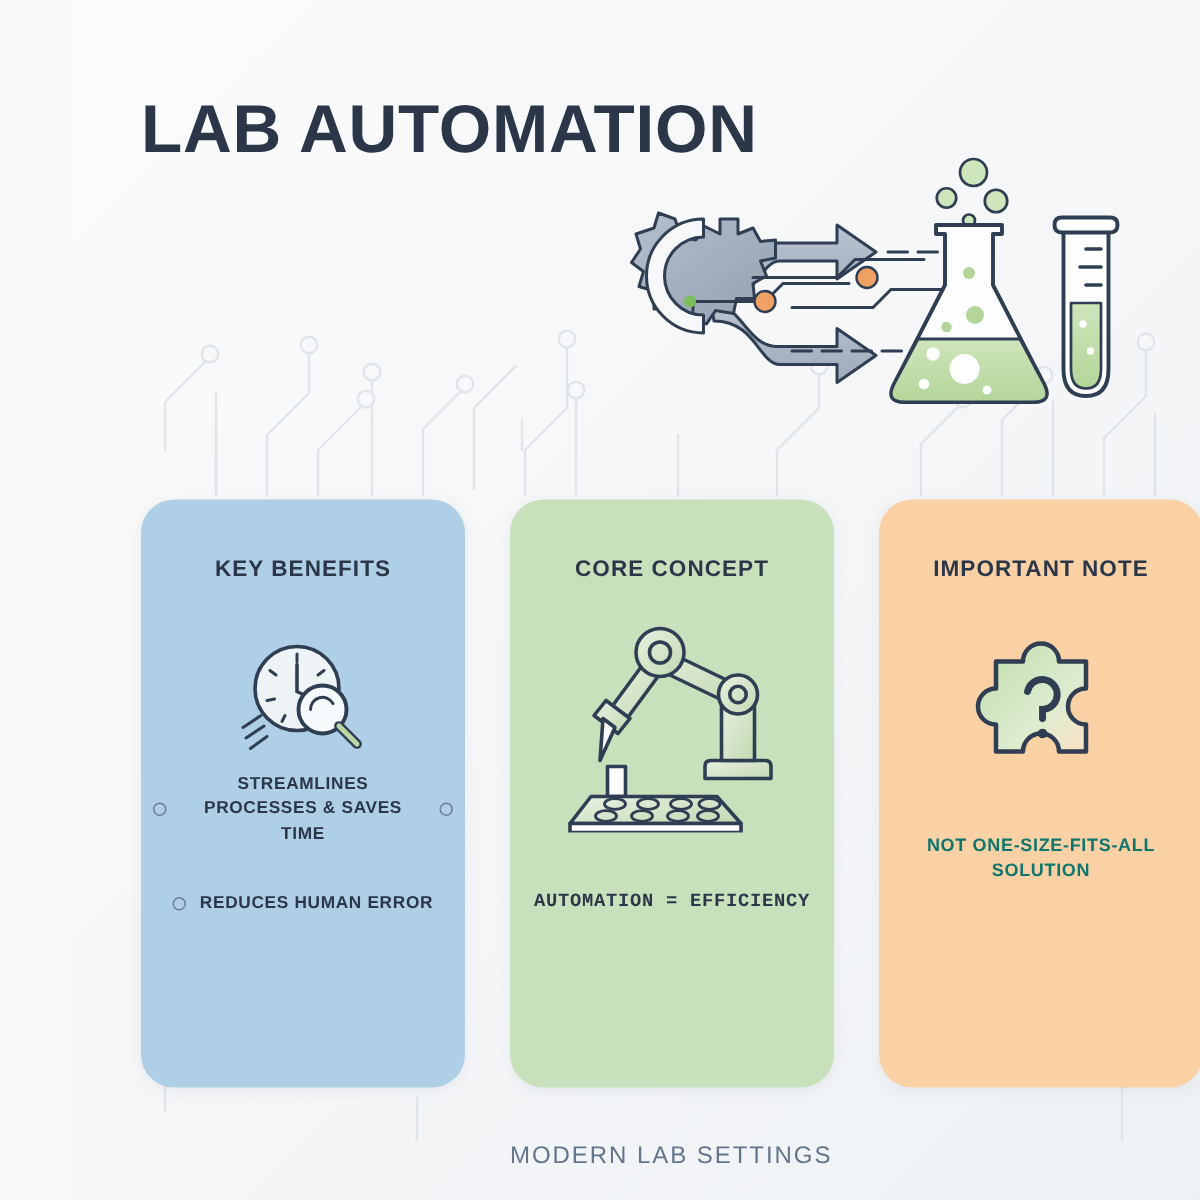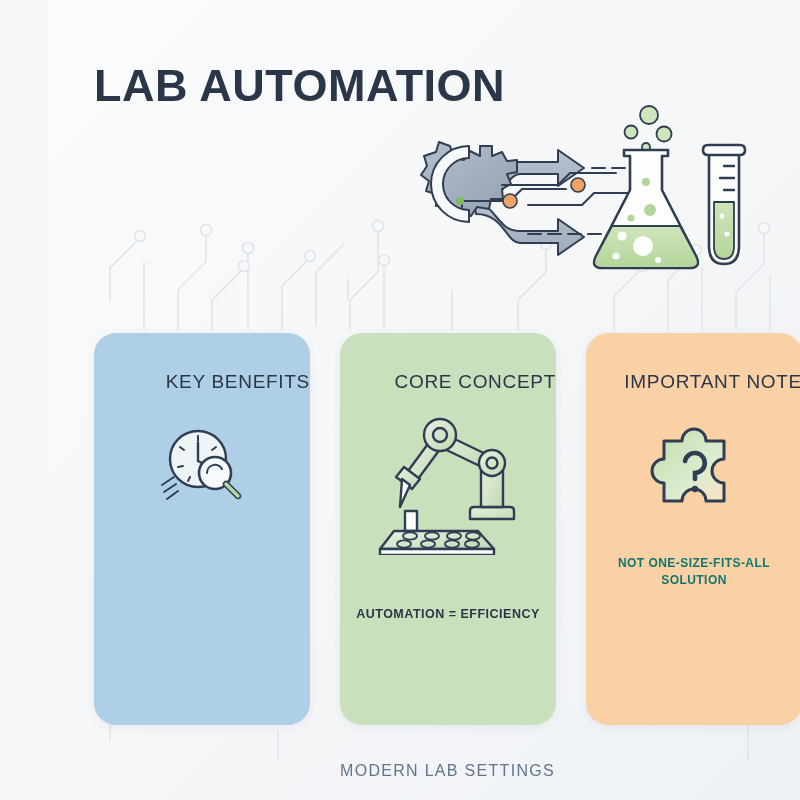--- a/index.html
+++ b/index.html
@@ -55,23 +55,23 @@
     width: 216px;
     height: 392px;
     border-radius: 22px;
     position: relative;
     box-shadow: 0 2px 10px rgba(60,75,95,0.07);
     overflow: hidden;
   }
   .card-title {
     position: absolute;
     top: 38px; left: 0; right: 0;
-    text-align: right;
-    font-size: 19px;
-    font-weight: normal;
+    text-align: center;
+    font-size: 15px;
+    font-weight: bold;
     letter-spacing: 0.7px;
     color: #2b3648;
     text-transform: uppercase;
   }
   .card-icon {
     position: absolute;
     left: 0; right: 0;
     display: flex;
     justify-content: center;
   }
@@ -288,20 +288,31 @@
             <path d="M36 60 L38 56"></path>
           </g>
           <path d="M46 22 L46 40 L56 45" fill="none" stroke="#2f3e52" stroke-width="2.4" stroke-linecap="round"></path>
           <circle cx="63" cy="52" r="16" fill="#f7fafc" stroke="#2f3e52" stroke-width="2.6"></circle>
           <path d="M55 52 A8 8 0 0 1 70 48" fill="none" stroke="#2f3e52" stroke-width="2" stroke-linecap="round"></path>
           <path d="M74 63 L86 75" stroke="#2f3e52" stroke-width="6.5" stroke-linecap="round"></path>
           <path d="M74 63 L86 75" stroke="#bcd9a4" stroke-width="3.4" stroke-linecap="round"></path>
         </svg>
       </div>
 
+      <div class="card-body" style="top:182px;">
+        <div class="bullet-row">
+          <span class="bullet-dot"></span>
+          <span class="bullet-text">STREAMLINES PROCESSES &amp; SAVES TIME</span>
+          <span class="bullet-dot"></span>
+        </div>
+        <div class="bullet-row" style="margin-top:30px;">
+          <span class="bullet-dot"></span>
+          <span class="bullet-text">REDUCES HUMAN ERROR</span>
+        </div>
+      </div>
     </div>
 
     <div class="card" style="background:#c9e0bd;">
       <div class="card-title">CORE CONCEPT</div>
 
       <div class="card-icon" style="top:82px;">
         <svg width="140" height="140" viewBox="0 0 140 140">
           <defs>
             <linearGradient id="armGrad" x1="0" y1="0" x2="1" y2="1">
               <stop offset="0%" stop-color="#e8f1e2"></stop>
@@ -337,21 +348,21 @@
             <ellipse cx="76" cy="121" rx="7" ry="3.6"></ellipse>
             <ellipse cx="26" cy="129" rx="7" ry="3.6"></ellipse>
             <ellipse cx="50" cy="129" rx="7" ry="3.6"></ellipse>
             <ellipse cx="74" cy="129" rx="7" ry="3.6"></ellipse>
             <ellipse cx="95" cy="121" rx="7" ry="3.6"></ellipse>
             <ellipse cx="94" cy="129" rx="7" ry="3.6"></ellipse>
           </g>
         </svg>
       </div>
 
-      <div class="card-body" style="top:272px;">
+      <div class="card-body" style="top:259px;font-family:Liberation Mono, monospace;">
         <div class="concept-text">AUTOMATION = EFFICIENCY</div>
       </div>
     </div>
 
     <div class="card" style="background:#fad1a5;padding-left:20px;">
       <div class="card-title">IMPORTANT NOTE</div>
 
       <div class="card-icon" style="top:86px;">
         <svg width="104" height="104" viewBox="0 0 104 104">
           <defs>

